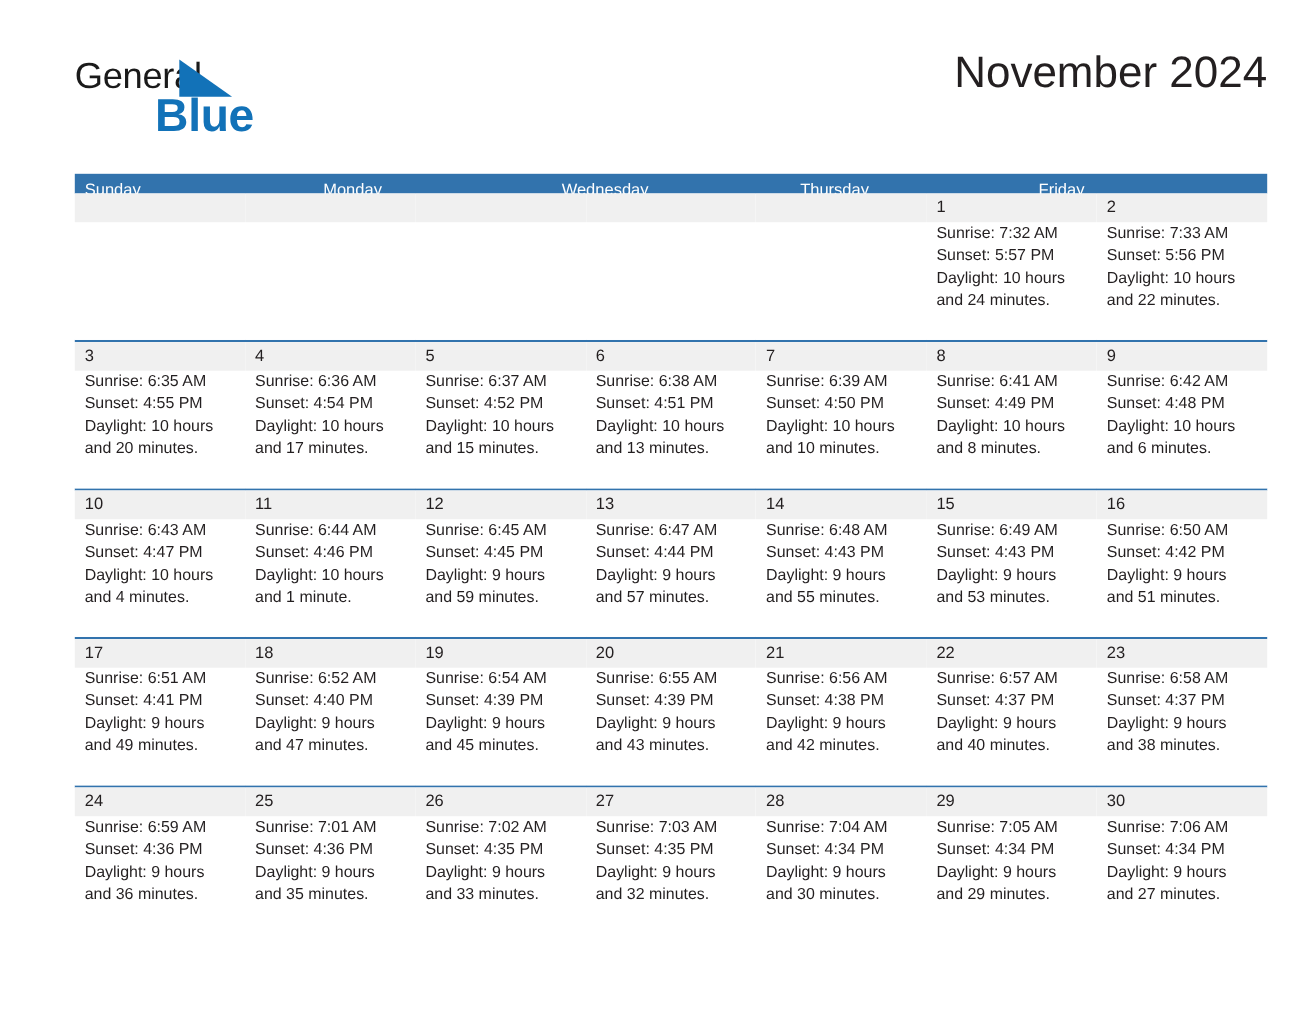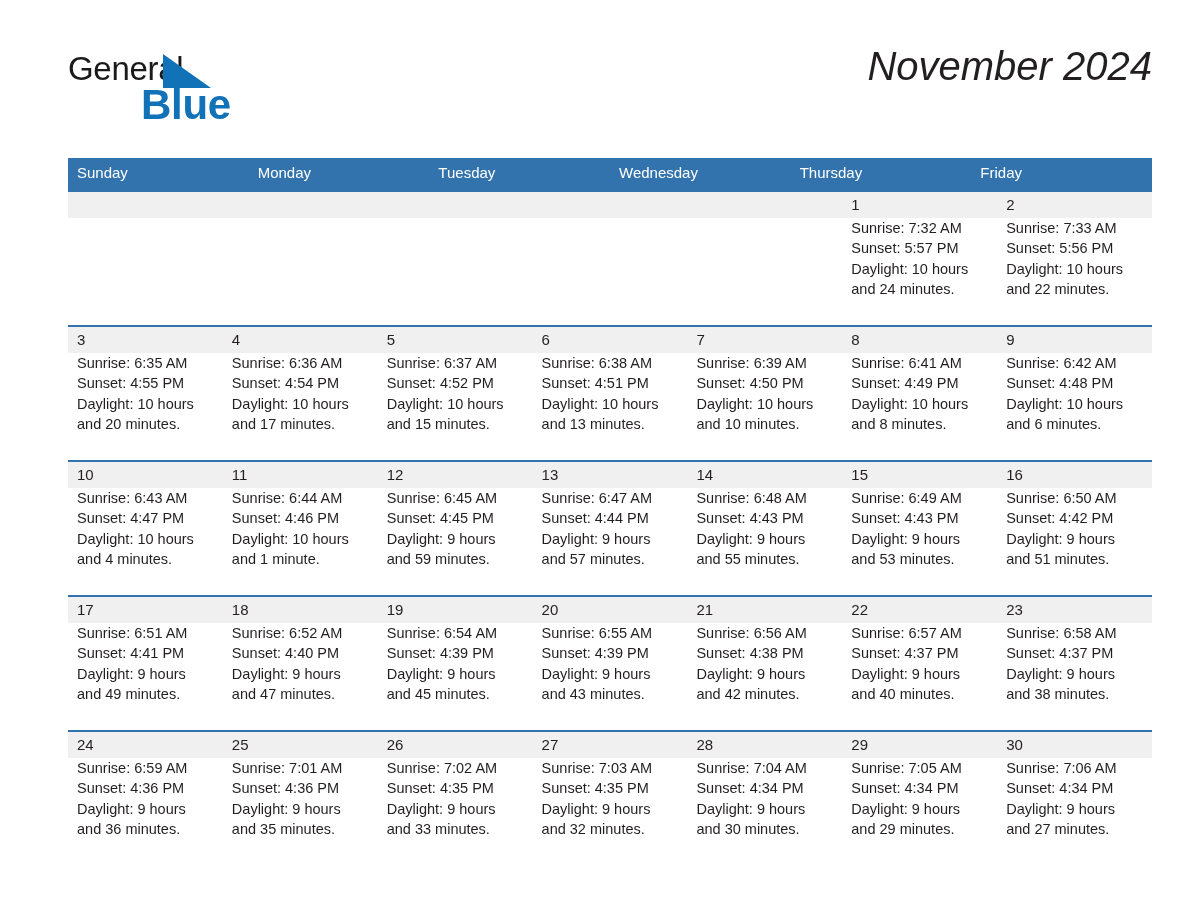--- a/index.html
+++ b/index.html
@@ -65,21 +65,20 @@
     margin-left: 73px;
     font-size: 42px;
     line-height: 34px;
     letter-spacing: -0.3px;
     color: #1272b8;
     font-weight: 700;
   }
   .titles {
     text-align: right;
     padding-top: 0px;
-    font-style: italic;
   }
   .month-title {
     font-size: 40px;
     line-height: 48px;
     font-weight: 400;
     color: #231f20;
     white-space: nowrap;
   }
   .location-title {
     margin-top: 11px;
@@ -93,21 +92,21 @@
   
   .calendar {
     position: absolute;
     left: 52px;
     top: 158px;
     width: 1084px;
   }
   .weekhead {
     display: flex;
     background: #3273ad;
-    height: 34px;
+    height: 18px;
   }
   .weekhead .wh {
     flex: 1 1 0;
     min-width: 0;
     color: #ffffff;
     font-size: 15px;
     line-height: 29px;
     padding-left: 9px;
     box-sizing: border-box;
     white-space: nowrap;
@@ -168,21 +167,20 @@
       <div class="month-title">November 2024</div>
     </div>
 
   </div>
 
   <div class="calendar">
 
     <div class="weekhead">
       <div class="wh">Sunday</div>
       <div class="wh">Monday</div>
-      <div class="wh">Tuesday</div>
       <div class="wh">Wednesday</div>
       <div class="wh">Thursday</div>
       <div class="wh">Friday</div>
     </div>
 
     <div id="weeks-container">
         <div class="weekrow">
           <div class="daycell empty">
             <span class="dnum"></span>
           </div>

